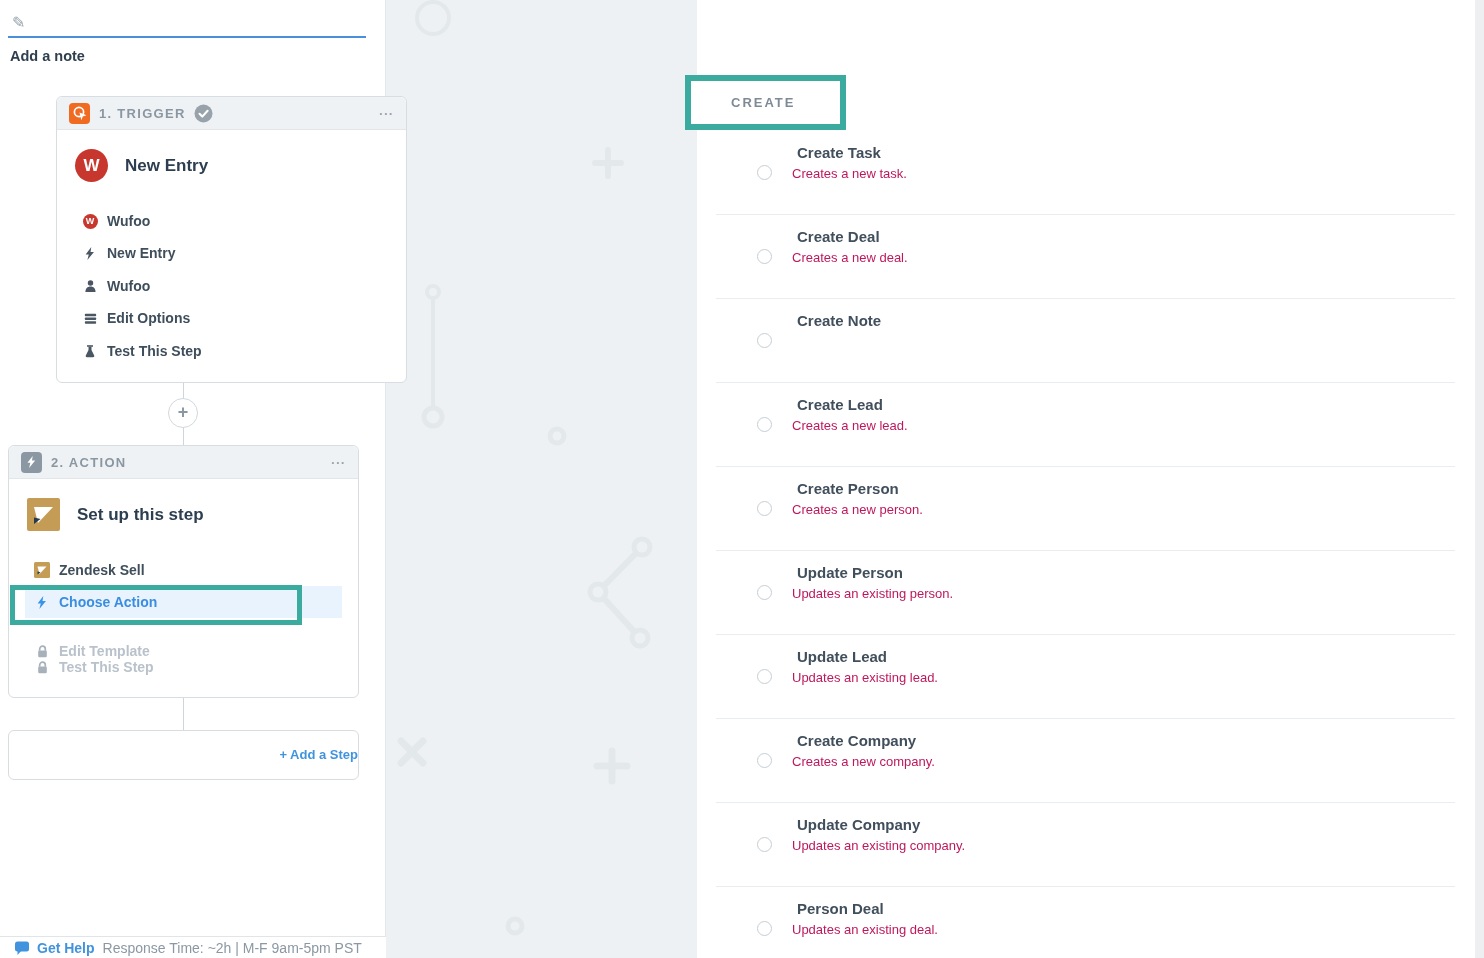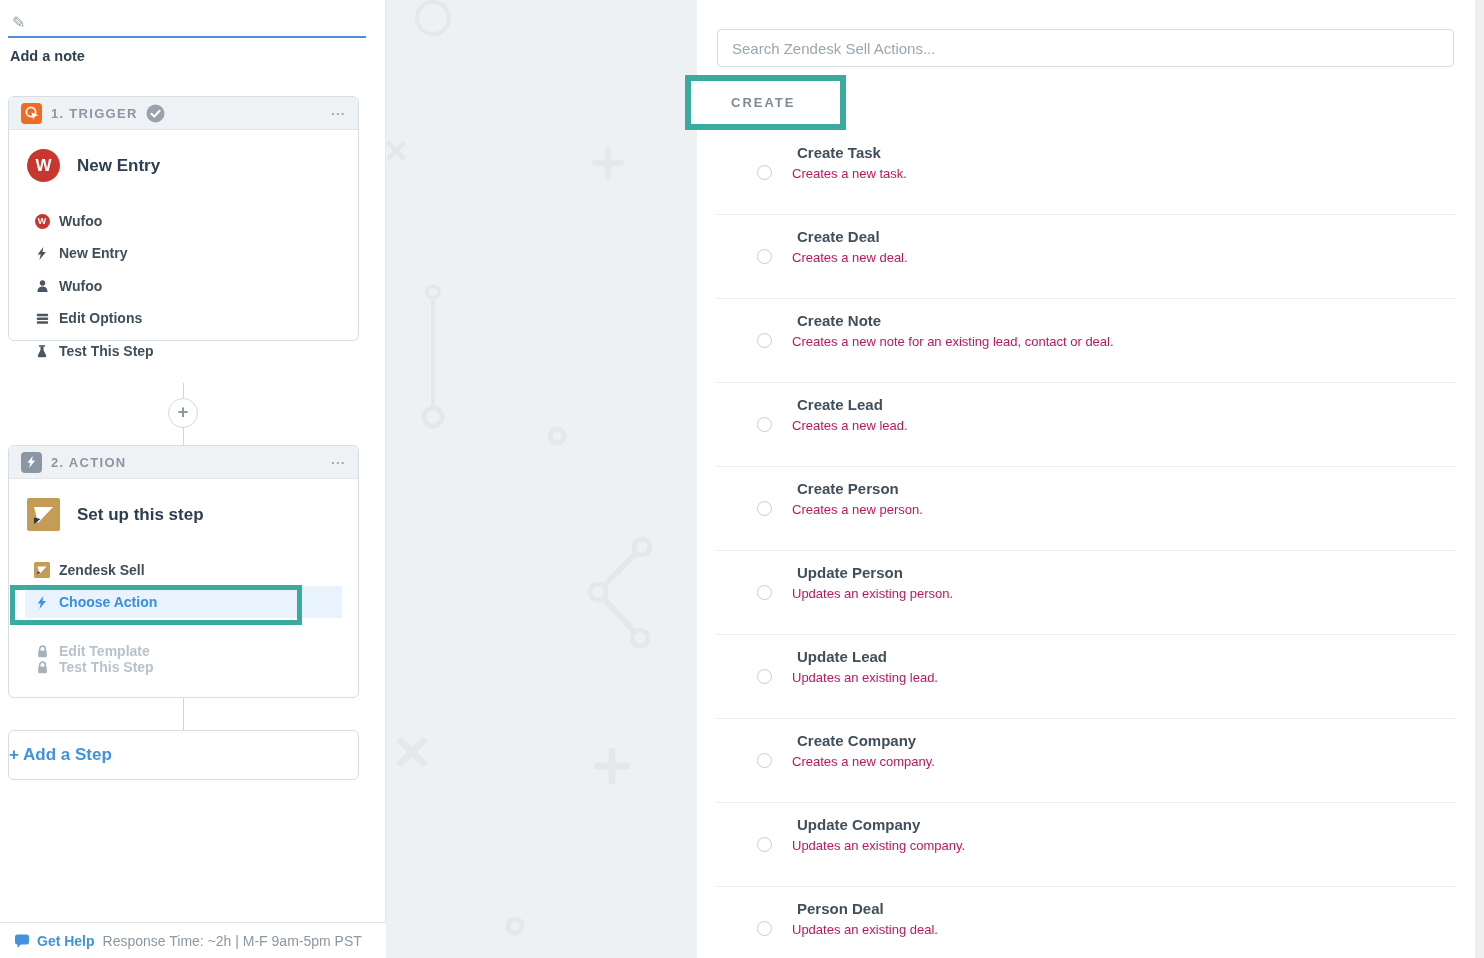--- a/index.html
+++ b/index.html
@@ -22,21 +22,21 @@
   .pencil { color:#93a1ad; font-size:16px; margin:0 6px 0 4px; }
   .zap-name-input { border:none; outline:none; flex:1; font-size:16px;
     font-family:"Liberation Sans", sans-serif; color:#3a4a57; background:transparent; }
   .zap-name-input::placeholder { color:#96a4b1; opacity:1; }
   .add-note { position:absolute; left:10px; top:48px; font-size:14.5px;
     font-weight:bold; color:#2f3f4e; cursor:pointer; }
 
   
   .card { position:absolute; left:8px; width:351px; background:#fff;
     border:1px solid #d8dde2; border-radius:6px; }
-  .trigger-card { top:96px; height:245px; }
+  .trigger-card { top:96px; height:287px;margin-left:48px; }
   .action-card { top:445px; height:253px; }
   .card-header { position:absolute; left:0; right:0; top:0; height:33px;
     background:#eff2f4; border-bottom:1px solid #e2e6e9; border-radius:6px 6px 0 0;
     display:flex; align-items:center; padding:0 12px; }
   .step-chip { width:21px; height:21px; border-radius:4px; margin-right:9px;
     display:flex; align-items:center; justify-content:center; flex:none; }
   .chip-orange { background:#f06a22; }
   .chip-gray { background:#8b98a3; }
   .step-label { font-size:13px; font-weight:bold; letter-spacing:1.3px;
     color:#8a97a2; }
@@ -68,25 +68,25 @@
   .connector { position:absolute; left:183px; width:1px; background:#cfd6db; z-index:0; }
   .conn1 { top:383px; height:62px; }
   .conn2 { top:698px; height:32px; }
   .plus-circle { position:absolute; left:168px; top:398px; width:30px; height:30px;
     border-radius:50%; background:#fff; border:1px solid #d2d8dc; color:#8b98a3;
     font-size:18px; font-weight:bold; text-align:center; line-height:27px;
     cursor:pointer; z-index:1; }
 
   .add-step-btn { position:absolute; left:8px; top:730px; width:351px; height:50px;
     background:#fff; border:1px solid #d8dde2; border-radius:6px;
-    font-size:17px; font-weight:bold; color:#4193dd; text-align:left;
+    font-size:13px; font-weight:bold; color:#4193dd; text-align:right;
     line-height:48px; cursor:pointer; }
 
   
-  .side-footer { position:absolute; left:0; bottom:0; width:386px; height:36px;
+  .side-footer { position:absolute; left:0; bottom:0; width:386px; height:22px;
     border-top:1px solid #e1e5e8; background:#fff; display:flex;
     align-items:center; padding:0 0 0 14px; }
   .get-help { color:#4193dd; font-size:14px; font-weight:bold; margin:0 8px 0 7px;
     cursor:pointer; }
   .resp-time { color:#8b98a3; font-size:14px; }
 
   
   .search-input { position:absolute; left:20px; top:29px; width:737px; height:38px;
     border:1px solid #d6dcdf; border-radius:4px; padding:0 14px; font-size:15px;
     font-family:"Liberation Sans", sans-serif; color:#3e4d5b; outline:none; }
@@ -145,36 +145,34 @@
       <g stroke-width="7" stroke-linecap="round">
         <line x1="211" y1="766" x2="241" y2="766"></line>
           <line x1="226" y1="751" x2="226" y2="781"></line>
       </g>
       <circle cx="129" cy="926" r="7" stroke-width="5"></circle>
     </g>
   </svg>
 </div>
 
 <div class="panel">
-  <input class="search-input" type="text" placeholder="Search Zendesk Sell Actions..." style="">
   <div class="actions-list">
     <div class="action-item">
       <span class="radio"></span>
       <div class="item-title">Create Task</div>
       <div class="item-desc">Creates a new task.</div>
     </div>
     <div class="action-item">
       <span class="radio"></span>
       <div class="item-title">Create Deal</div>
       <div class="item-desc">Creates a new deal.</div>
     </div>
     <div class="action-item">
       <span class="radio"></span>
       <div class="item-title">Create Note</div>
-      <div class="item-desc">Creates a new note for an existing lead, contact or deal.</div>
     </div>
     <div class="action-item">
       <span class="radio"></span>
       <div class="item-title">Create Lead</div>
       <div class="item-desc">Creates a new lead.</div>
     </div>
     <div class="action-item">
       <span class="radio"></span>
       <div class="item-title">Create Person</div>
       <div class="item-desc">Creates a new person.</div>

